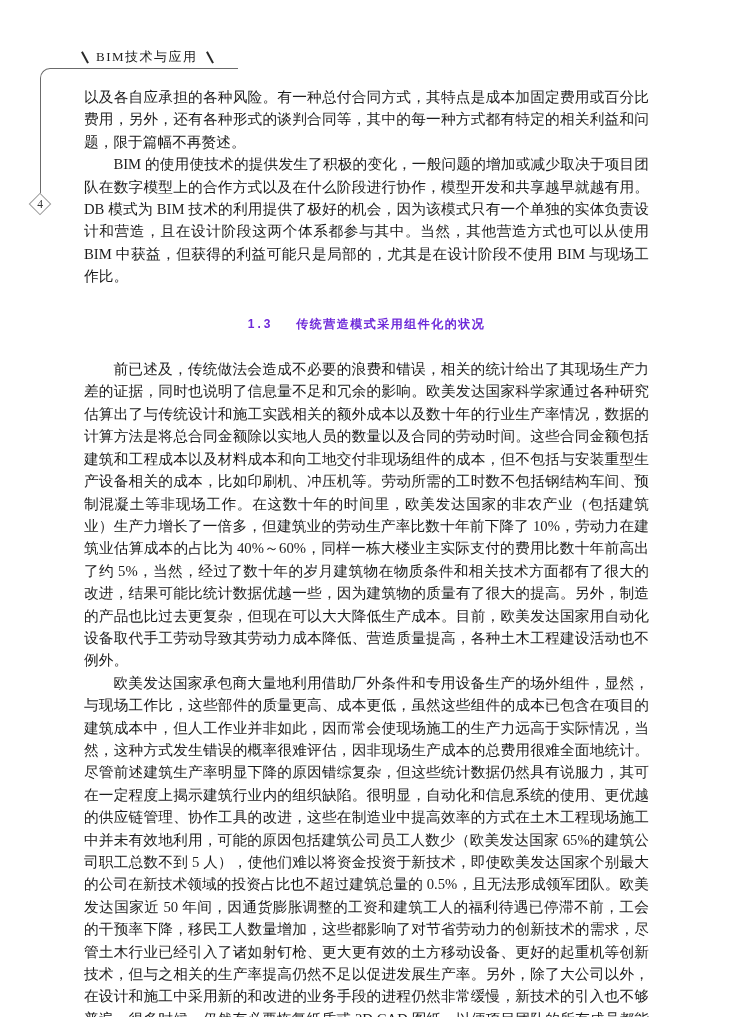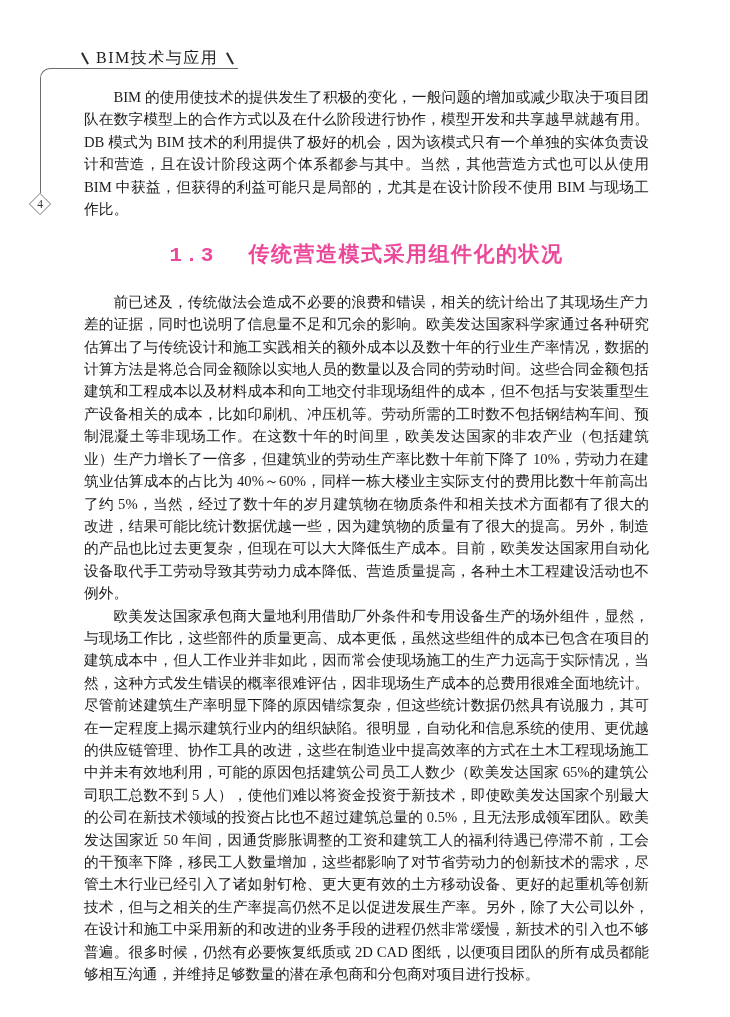--- a/index.html
+++ b/index.html
@@ -15,21 +15,21 @@
     overflow:hidden;
   }
   
   .header {
     position:absolute;
     top:48px;
     left:80px;
     display:flex;
     align-items:center;
     gap:7px;
-    font-size:16px;
+    font-size:13px;
     letter-spacing:1.5px;
     color:#1c1c1c;
   }
   .slash {
     display:inline-block;
     width:9px;
     height:13px;
     position:relative;
   }
   .slash::before {
@@ -84,26 +84,26 @@
     width:565px;
     font-size:14.7px;
     line-height:22.4px;
     text-align:justify;
     text-justify:inter-ideograph;
   }
   .para { text-indent:2em; }
   .para.continued { text-indent:0; }
   .section-heading {
     text-align:center;
-    font-family:Liberation Mono, monospace;
+    font-family:Liberation Sans, sans-serif;
     font-weight:bold;
-    font-size:21px;
+    font-size:12px;
     letter-spacing:1.5px;
     margin:25px 0 23px 0;
-    color:#ec4899;
+    color:#6d28d9;
   }
   .sec-num { margin-right:18px; letter-spacing:3px; }
 </style>
 </head>
 <body>
 
 <div class="page">
 
   <div class="header">
     <span class="slash"></span>
@@ -112,20 +112,21 @@
   </div>
 
   <div class="header-rule"></div>
 
   <div class="page-num">
     <span class="diamond"></span>
     <span class="num">4</span>
   </div>
 
   <div class="content">
+    <p class="para continued">以及各自应承担的各种风险。有一种总付合同方式，其特点是成本加固定费用或百分比费用，另外，还有各种形式的谈判合同等，其中的每一种方式都有特定的相关利益和问题，限于篇幅不再赘述。</p>
     <p class="para">BIM 的使用使技术的提供发生了积极的变化，一般问题的增加或减少取决于项目团队在数字模型上的合作方式以及在什么阶段进行协作，模型开发和共享越早就越有用。DB 模式为 BIM 技术的利用提供了极好的机会，因为该模式只有一个单独的实体负责设计和营造，且在设计阶段这两个体系都参与其中。当然，其他营造方式也可以从使用 BIM 中获益，但获得的利益可能只是局部的，尤其是在设计阶段不使用 BIM 与现场工作比。</p>
     <h2 class="section-heading">
       <span class="sec-num">1.3</span>
       <span class="sec-title">传统营造模式采用组件化的状况</span>
     </h2>
     <p class="para">前已述及，传统做法会造成不必要的浪费和错误，相关的统计给出了其现场生产力差的证据，同时也说明了信息量不足和冗余的影响。欧美发达国家科学家通过各种研究估算出了与传统设计和施工实践相关的额外成本以及数十年的行业生产率情况，数据的计算方法是将总合同金额除以实地人员的数量以及合同的劳动时间。这些合同金额包括建筑和工程成本以及材料成本和向工地交付非现场组件的成本，但不包括与安装重型生产设备相关的成本，比如印刷机、冲压机等。劳动所需的工时数不包括钢结构车间、预制混凝土等非现场工作。在这数十年的时间里，欧美发达国家的非农产业（包括建筑业）生产力增长了一倍多，但建筑业的劳动生产率比数十年前下降了 10%，劳动力在建筑业估算成本的占比为 40%～60%，同样一栋大楼业主实际支付的费用比数十年前高出了约 5%，当然，经过了数十年的岁月建筑物在物质条件和相关技术方面都有了很大的改进，结果可能比统计数据优越一些，因为建筑物的质量有了很大的提高。另外，制造的产品也比过去更复杂，但现在可以大大降低生产成本。目前，欧美发达国家用自动化设备取代手工劳动导致其劳动力成本降低、营造质量提高，各种土木工程建设活动也不例外。</p>
     <p class="para">欧美发达国家承包商大量地利用借助厂外条件和专用设备生产的场外组件，显然，与现场工作比，这些部件的质量更高、成本更低，虽然这些组件的成本已包含在项目的建筑成本中，但人工作业并非如此，因而常会使现场施工的生产力远高于实际情况，当然，这种方式发生错误的概率很难评估，因非现场生产成本的总费用很难全面地统计。尽管前述建筑生产率明显下降的原因错综复杂，但这些统计数据仍然具有说服力，其可在一定程度上揭示建筑行业内的组织缺陷。很明显，自动化和信息系统的使用、更优越的供应链管理、协作工具的改进，这些在制造业中提高效率的方式在土木工程现场施工中并未有效地利用，可能的原因包括建筑公司员工人数少（欧美发达国家 65%的建筑公司职工总数不到 5 人），使他们难以将资金投资于新技术，即使欧美发达国家个别最大的公司在新技术领域的投资占比也不超过建筑总量的 0.5%，且无法形成领军团队。欧美发达国家近 50 年间，因通货膨胀调整的工资和建筑工人的福利待遇已停滞不前，工会的干预率下降，移民工人数量增加，这些都影响了对节省劳动力的创新技术的需求，尽管土木行业已经引入了诸如射钉枪、更大更有效的土方移动设备、更好的起重机等创新技术，但与之相关的生产率提高仍然不足以促进发展生产率。另外，除了大公司以外，在设计和施工中采用新的和改进的业务手段的进程仍然非常缓慢，新技术的引入也不够普遍。很多时候，仍然有必要恢复纸质或 2D CAD 图纸，以便项目团队的所有成员都能够相互沟通，并维持足够数量的潜在承包商和分包商对项目进行投标。</p>
   </div>
 
 </div>

